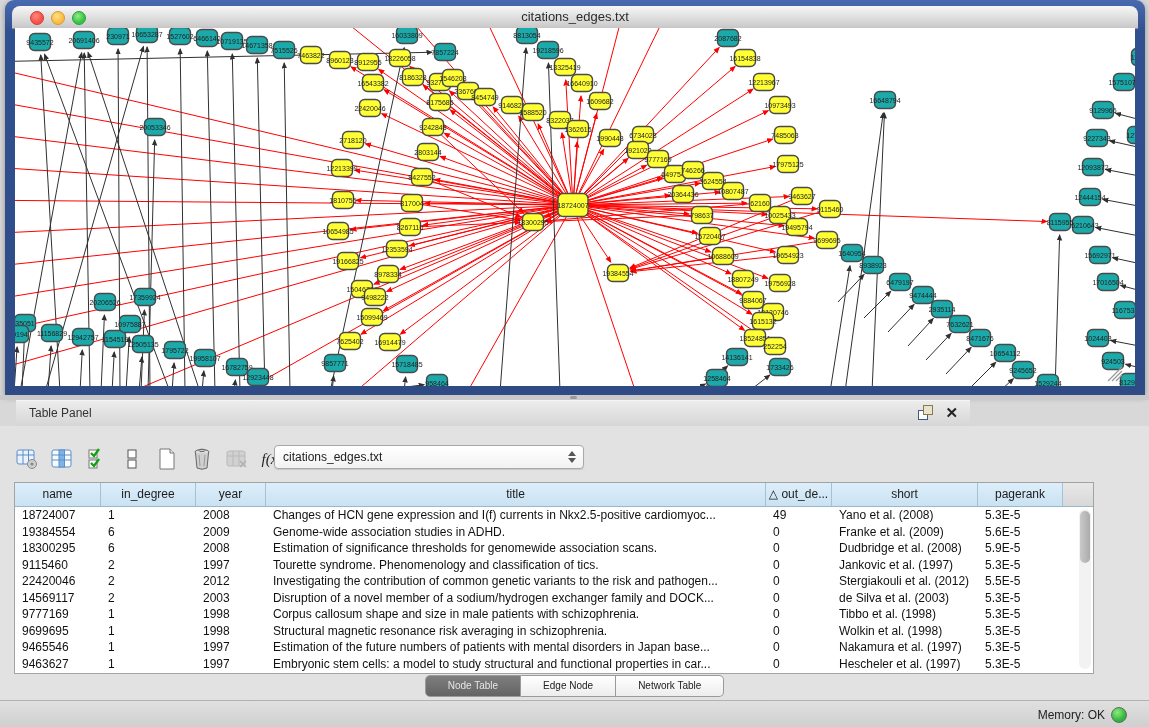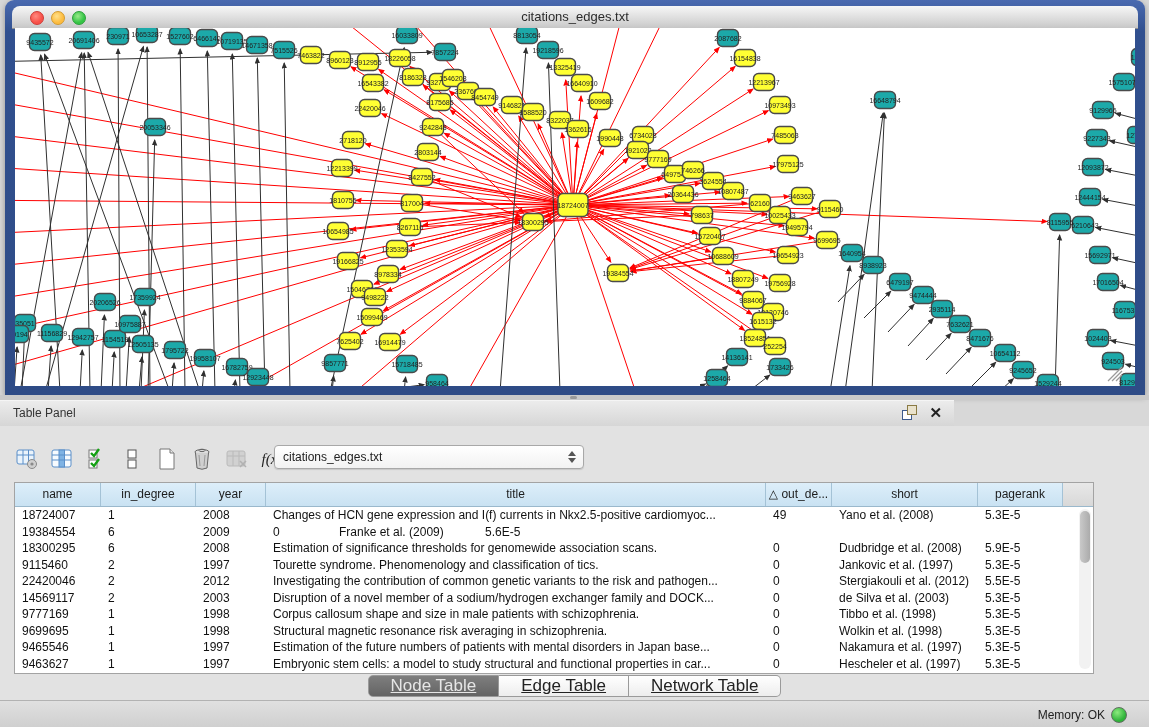--- a/index.html
+++ b/index.html
@@ -12,21 +12,21 @@
   .light{width:12px;height:12px;border-radius:50%;}
   .light.red{background:radial-gradient(circle at 40% 35%,#ff8a80,#f85149 60%);border:1px solid #ce3a36;}
   .light.yellow{background:radial-gradient(circle at 40% 35%,#ffe08a,#fdbc40 60%);border:1px solid #d29a2e;}
   .light.green{background:radial-gradient(circle at 40% 35%,#9ae98a,#35c546 60%);border:1px solid #2a9e38;}
   .canvas{position:absolute;left:10px;right:10px;top:28px;bottom:9px;background:#fff;overflow:hidden;}
   .canvas svg{display:block;}
   
   .splitter{position:absolute;left:0;top:395px;width:1149px;height:5px;background:#c9c9c9;}
   .splitter .grip{position:absolute;left:570px;top:1px;width:7px;height:3px;background:#9a9a9a;border-radius:2px;}
   
-  .panel-header{position:absolute;left:0;top:400px;width:954px;height:25px;background:linear-gradient(180deg,#ececec,#d6d6d6);border-top:1px solid #f5f5f5;border-bottom:1px solid #b0b0b0;}
+  .panel-header{position:absolute;left:16px;top:400px;width:954px;height:25px;background:linear-gradient(180deg,#ececec,#d6d6d6);border-top:1px solid #f5f5f5;border-bottom:1px solid #b0b0b0;}
   .panel-title{position:absolute;left:13px;top:5px;font-size:12px;color:#333;}
   .panel-btns{position:absolute;right:12px;top:4px;display:flex;gap:12px;align-items:center;}
   .float-ic{width:15px;height:15px;position:relative;}
   .float-ic .sq1{position:absolute;left:0;bottom:0;width:8px;height:8px;border:1px solid #3c5a8c;background:#fff;}
   .float-ic .sq2{position:absolute;right:0;top:0;width:8px;height:8px;border:1px solid #8a7a44;background:#e9e2cc;}
   .close-ic{font-size:15px;font-weight:bold;color:#222;line-height:15px;}
   .panel-body{position:absolute;left:0;top:426px;width:1149px;height:274px;background:#e2e2e2;}
   
   .toolbar{position:absolute;left:14px;top:18px;height:30px;display:flex;align-items:center;gap:9px;}
   .tb-ic{width:26px;height:26px;display:flex;align-items:center;justify-content:center;}
@@ -40,21 +40,21 @@
   .thead{display:flex;height:23px;background:linear-gradient(180deg,#ddeefa,#c9e2f2);border-bottom:1px solid #9ab8cc;}
   .th{font-size:12px;color:#1c1c1c;text-align:center;line-height:23px;border-right:1px solid #a4c2d6;overflow:hidden;white-space:nowrap;box-sizing:border-box;}
   .tr{display:flex;height:16.5px;line-height:16.5px;}
   .td{font-size:12px;color:#111;padding-left:7px;white-space:nowrap;overflow:hidden;box-sizing:border-box;}
   .c0{width:86px}.c1{width:95px}.c2{width:70px}.c3{width:500px}.c4{width:66px}.c5{width:146px}.c6{width:85px}
   .hfill{flex:1;border-right:none;background:linear-gradient(180deg,#e8e8e8,#d8d8d8);}
   .vscroll{position:absolute;right:2px;top:26px;width:12px;height:160px;background:#f2f2f2;border-radius:6px;}
   .vthumb{position:absolute;left:1px;top:2px;width:10px;height:52px;background:linear-gradient(90deg,#c9c9c9,#ababab);border-radius:5px;}
   
   .segs{position:absolute;left:0;right:0;top:249px;display:flex;justify-content:center;}
-  .seg{height:20px;line-height:20px;padding:0 22px;font-size:17px;border:1px solid #9a9a9a;border-left:none;background:linear-gradient(180deg,#ffffff,#ededed);color:#222;text-decoration:underline;}
+  .seg{height:20px;line-height:20px;padding:0 22px;font-size:10px;border:1px solid #9a9a9a;border-left:none;background:linear-gradient(180deg,#ffffff,#ededed);color:#222;}
   .seg.first{border-left:1px solid #9a9a9a;border-radius:5px 0 0 5px;}
   .seg.last{border-radius:0 5px 5px 0;}
   .seg.sel{background:linear-gradient(180deg,#7e7e7e,#646464);color:#e6e6e6;}
   
   .statusbar{position:absolute;left:0;top:700px;width:1149px;height:27px;background:linear-gradient(180deg,#e0e0e0,#cfcfcf);border-top:1px solid #b2b2b2;}
   .memory{position:absolute;right:44px;top:7px;font-size:12px;color:#222;}
   .memdot{position:absolute;right:22px;top:6px;width:14px;height:14px;border-radius:50%;background:radial-gradient(circle at 38% 32%,#8ceb7e,#2fb33a 65%);border:1px solid #5f6f5f;}
 </style>
 </head>
 <body>
@@ -872,20 +872,21 @@
           <div class="td c2">2008</div>
           <div class="td c3">Changes of HCN gene expression and I(f) currents in Nkx2.5-positive cardiomyoc...</div>
           <div class="td c4">49</div>
           <div class="td c5">Yano et al. (2008)</div>
           <div class="td c6">5.3E-5</div>
         </div>
         <div class="tr">
           <div class="td c0">19384554</div>
           <div class="td c1">6</div>
           <div class="td c2">2009</div>
+          <div class="td c3">Genome-wide association studies in ADHD.</div>
           <div class="td c4">0</div>
           <div class="td c5">Franke et al. (2009)</div>
           <div class="td c6">5.6E-5</div>
         </div>
         <div class="tr">
           <div class="td c0">18300295</div>
           <div class="td c1">6</div>
           <div class="td c2">2008</div>
           <div class="td c3">Estimation of significance thresholds for genomewide association scans.</div>
           <div class="td c4">0</div>
@@ -956,21 +957,21 @@
           <div class="td c6">5.3E-5</div>
         </div>
       </div>
     <div class="vscroll">
         <div class="vthumb"></div>
       </div>
   </div>
 
   <div class="segs">
     <span class="seg first sel">Node Table</span>
-    <span class="seg">Edge Table</span>
+    <span class="seg">Edge Node</span>
     <span class="seg last">Network Table</span>
   </div>
 </div>
 
 <div class="statusbar">
   <span class="memory">Memory: OK</span>
   <span class="memdot"></span>
 </div>
 
 </body></html>

